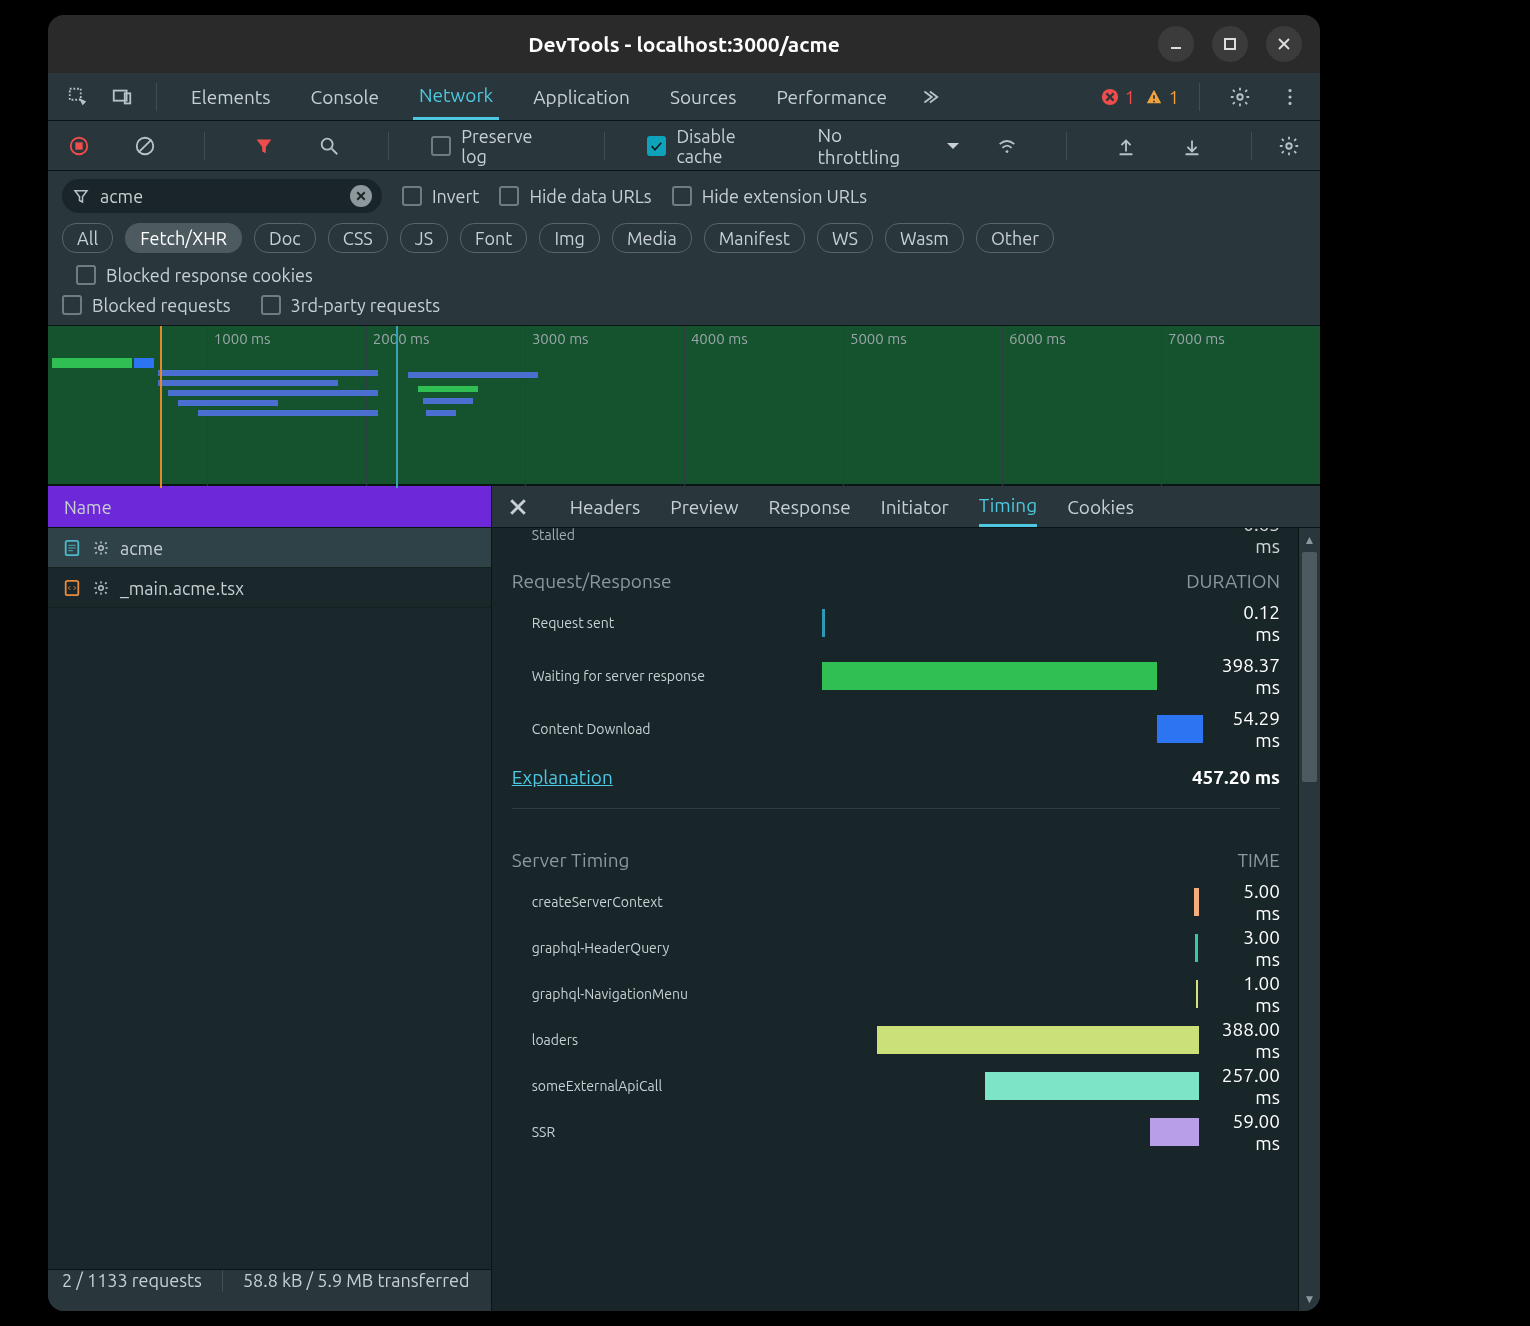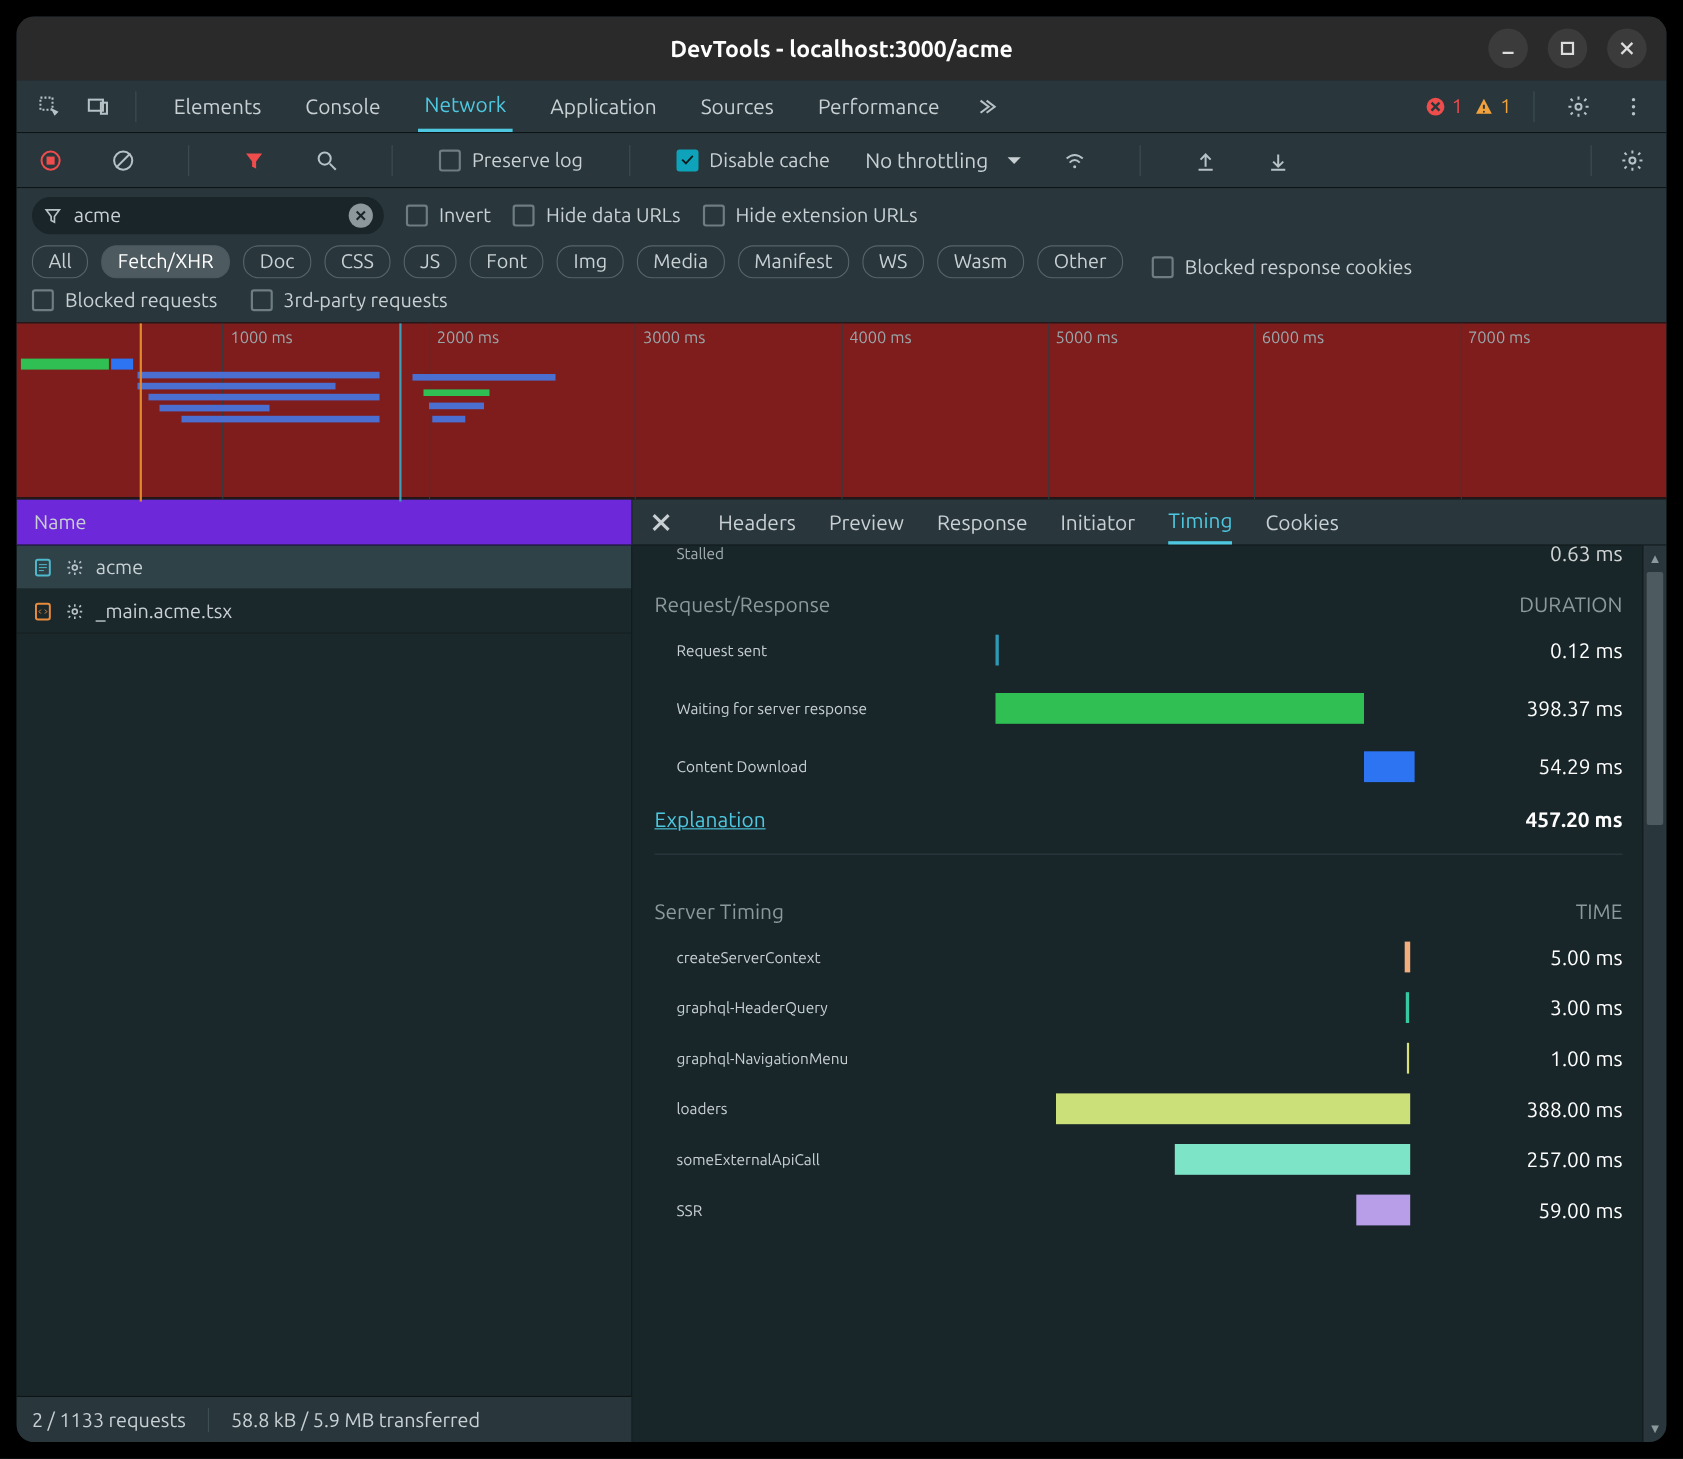--- a/index.html
+++ b/index.html
@@ -9,26 +9,27 @@
       color: #c8d0d4;
       font-size: 17px;
       width: 1530px;
       height: 1326px;
       overflow: hidden;
       padding: 15px;
     }
     .window {
       background: #1e2a2e;
       border-radius: 16px;
-      width: 1500px;
+      width: 1272px;
       height: 1296px;
       overflow: hidden;
       display: flex;
       flex-direction: column;
       box-shadow: 0 2px 16px rgba(0,0,0,.5);
+      margin-left: 33px;
     }
     
     .titlebar {
       background: #2a2a2a;
       height: 58px;
       display: flex;
       align-items: center;
       padding: 0 18px;
       position: relative;
       border-radius: 16px 16px 0 0;
@@ -122,21 +123,21 @@
     .clear-x{width:22px;height:22px;border-radius:50%;background:#8d989c;display:flex;align-items:center;justify-content:center;color:#1a2529}
     .filterline2{display:flex;align-items:flex-end;gap:12px;flex-wrap:wrap;padding:10px 0}
     .pill{
       border:1px solid #57656a;border-radius:14px;padding:4px 14px;
       font-size:18px;color:#c8d0d4;
     }
     .pill.active{background:#4d5a5f;border-color:#4d5a5f;color:#fff}
     .filterline3{display:flex;align-items:center;gap:30px;padding-bottom:10px}
     
     .overview{
-      background:#7f1d1d;
+      background:#14532d;
       height:160px;
       border-top:1px solid #0d1416;
       border-bottom:1px solid #0d1416;
       position:relative;
     }
     .overview .ticks{display:flex;position:absolute;top:0;left:0;right:0;height:30px}
     .overview .tick{border-left:1px solid #2d3d42;font-size:15px;color:#9aa6aa;padding:4px 0 0 6px;height:160px}
     .overview .bars{position:absolute;top:32px;left:0;right:0;height:120px}
     .ov-bar{position:absolute;height:5px}
     
@@ -157,21 +158,21 @@
       font-size:18px;color:#c8d0d4;border-bottom:1px solid #0d1416;
     }
     .reqlist{flex:1;overflow:auto}
     .req-row{height:40px;display:flex;align-items:center;padding:0 14px;gap:10px;font-size:18px;color:#c8d0d4;border-bottom:1px solid #15211f}
     .req-row.selected{background:#2f4248}
     .req-icon{width:20px;height:20px;display:flex;align-items:center;justify-content:center}
     .req-icon svg{width:18px;height:18px}
     .gear-ic{width:18px;height:18px}
     .gear-ic svg{width:18px;height:18px;stroke:#b7c2c7;stroke-width:2;fill:none}
     .statusbar{
-      background:#29373c;height:42px;display:flex;align-items:center;padding:0 14px;gap:20px;
+      background:#29373c;height:42px;display:flex;padding:0 14px;gap:20px;
       font-size:18px;color:#c8d0d4;border-top:1px solid #0d1416;white-space:nowrap;overflow:hidden;
     }
     .statusbar .div{width:1px;height:22px;background:#3e4e53}
     
     .right{flex:1;display:flex;flex-direction:column;background:#18262a;position:relative}
     .right .tabs2{
       background:#29373c;height:42px;display:flex;align-items:center;padding:0 14px;gap:30px;
       font-size:19px;color:#c8d0d4;border-bottom:1px solid #0d1416;
     }
     .tabs2 .closebtn{width:24px;height:24px;display:flex;align-items:center;justify-content:center;margin-right:10px}

